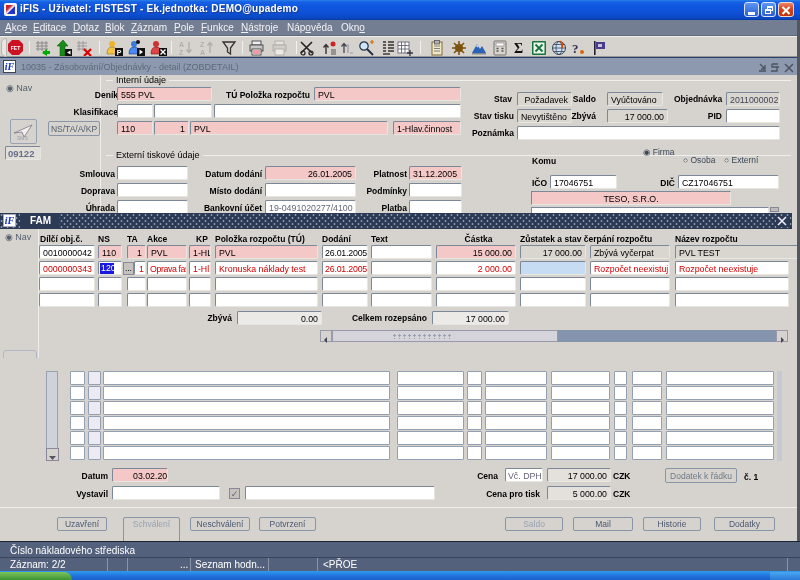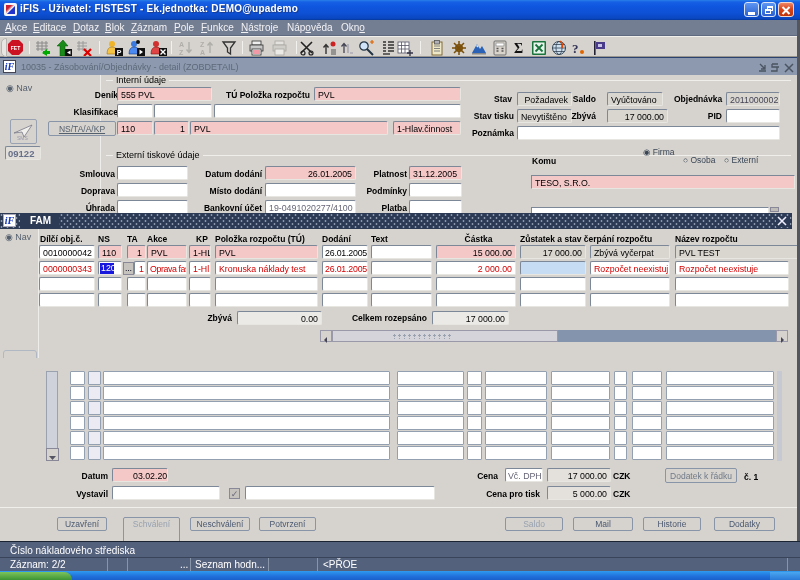--- a/index.html
+++ b/index.html
@@ -228,21 +228,21 @@
  <div class="fld" style="left:117px;top:29px;width:36px;"></div>
  <div class="fld" style="left:154px;top:29px;width:58px;"></div>
  <div class="fld" style="left:214px;top:29px;width:247px;"></div>
  <div class="lbl lr" style="left:462px;top:36px;width:52px;">Stav tisku</div>
  <div class="fld gry" style="left:517px;top:34px;width:55px;">Nevytištěno</div>
  <div class="lbl lr" style="left:567px;top:36px;width:29px;">Zbývá</div>
  <div class="fld gry num" style="left:607px;top:34px;width:61px;">17 000.00</div>
  <div class="lbl lr" style="left:674px;top:36px;width:48px;">PID</div>
  <div class="fld" style="left:726px;top:34px;width:54px;"></div>
 
- <div class="btn" style="left:48px;top:46px;width:68px;height:15px;color:#55606e;line-height:14px;text-decoration:underline;">NS/TA/A/KP</div>
+ <div class="btn" style="left:48px;top:46px;width:52px;height:15px;color:#55606e;line-height:14px;">NS/TA/A/KP</div>
  <div class="fld pink" style="left:117px;top:46px;width:36px;">110</div>
  <div class="fld pink num" style="left:154px;top:46px;width:35px;">1</div>
  <div class="fld pink" style="left:190px;top:46px;width:198px;">PVL</div>
  <div class="fld pink" style="left:393px;top:46px;width:68px;">1-Hlav.činnost</div>
  <div class="lbl lr" style="left:462px;top:53px;width:52px;">Poznámka</div>
  <div class="fld" style="left:517px;top:51px;width:263px;"></div>
 
  <div class="ab" style="left:106px;top:80px;width:685px;height:1px;background:#aaa7a2;border-bottom:1px solid #efeeea;"></div>
  <div class="ab" style="left:113px;top:75px;background:#d6d3ce;padding:0 3px;font:9px 'Liberation Sans';color:#000;">Externí tiskové údaje</div>
 
@@ -267,21 +267,21 @@
  <div class="fld" style="left:550px;top:100px;width:67px;">17046751</div>
  <div class="lbl lr" style="left:641px;top:103px;width:34px;">DIČ</div>
  <div class="fld" style="left:678px;top:100px;width:101px;">CZ17046751</div>
 
  <div class="lbl lr" style="left:70px;top:128px;width:45px;">Úhrada</div>
  <div class="fld" style="left:117px;top:125px;width:71px;"></div>
  <div class="lbl lr" style="left:200px;top:128px;width:62px;">Bankovní účet</div>
  <div class="fld" style="left:265px;top:125px;width:91px;color:#667;">19-0491020277/4100</div>
  <div class="lbl lr" style="left:365px;top:128px;width:42px;">Platba</div>
  <div class="fld" style="left:409px;top:125px;width:53px;"></div>
- <div class="fld pink" style="left:531px;top:100px;width:264px;border-radius:0;">TESO, S.R.O.</div>
+ <div class="fld pink" style="left:531px;top:116px;width:200px;border-radius:0;text-align:center;">TESO, S.R.O.</div>
  <div class="fld" style="left:531px;top:132px;width:238px;border-radius:0;"></div>
  <div class="ab" style="left:770px;top:132px;width:9px;height:5px;background:#c0bdb8;border:1px solid #889;"></div>
 </div>
 
 <div class="ab" id="fam" style="left:0;top:213px;width:792px;height:152px;background:#d6d3ce;">
  <div class="ab" style="left:0;top:0;width:792px;height:16px;background:#2d3a55;background-image:radial-gradient(circle at 1.5px 2px,#8a96ac 1px,transparent 1.15px),radial-gradient(circle at 4.5px 5px,#8a96ac 1px,transparent 1.15px);background-size:6px 6px;">
   <div class="ab" style="left:3px;top:1px;width:13px;height:13px;background:#fff;border:1px solid #aab;color:#1133bb;font:bold italic 10px 'Liberation Serif';text-align:center;line-height:12px;">iF</div>
   <div class="ab" style="left:20px;top:1px;font:bold 10px 'Liberation Sans';color:#fff;background:#2d3a55;padding:1px 8px 2px 10px;">FAM</div>
   <svg class="ab" style="left:776px;top:3px;background:#2d3a55;" width="14" height="11">
         <path d="M2 1 L10 9 M10 1 L2 9" stroke="#eef" stroke-width="1.6"></path>

